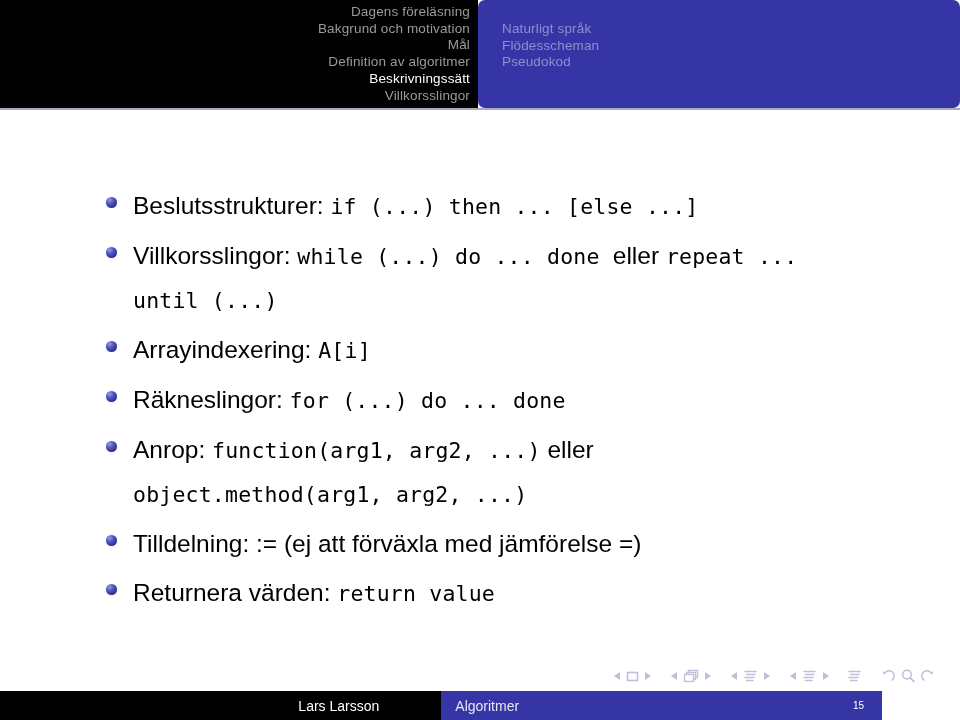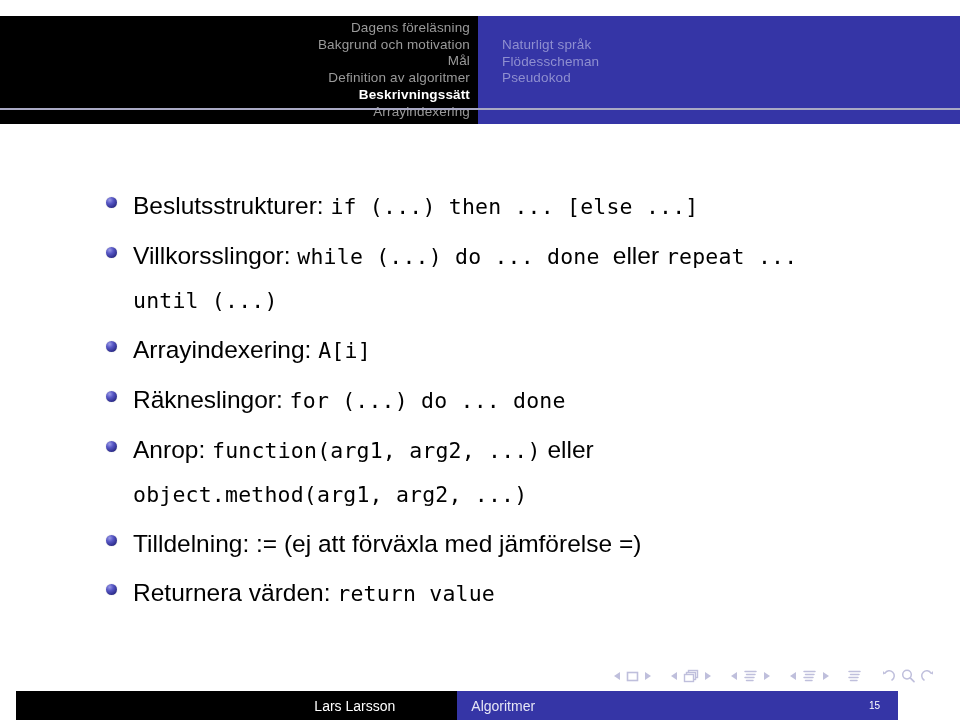--- a/index.html
+++ b/index.html
@@ -11,21 +11,21 @@
     width: 960px;
     height: 720px;
     overflow: hidden;
     font-family: "Liberation Sans", sans-serif;
     position: relative;
   }
 
   
   #headline {
     position: absolute;
-    left: 0; top: 16px;
+    left: 0; top: 0;
     width: 960px;
     height: 108px;
     display: flex;
   }
   #headline-left {
     width: 478px;
     height: 108px;
     background: #000000;
     display: flex;
     flex-direction: column;
@@ -38,29 +38,30 @@
     width: 482px;
     height: 108px;
     background: #3535a6;
     display: flex;
     flex-direction: column;
     align-items: flex-start;
     justify-content: flex-start;
     padding-top: 21px;
     padding-left: 24px;
     box-sizing: border-box;
+    border-radius: 7px;
   }
   .nav-entry {
     font-size: 13.5px;
     line-height: 16.7px;
     letter-spacing: .15px;
     white-space: nowrap;
   }
   #headline-left .nav-entry { color: #9a9a9a; padding-right: 8px; }
-  #headline-left .nav-entry.current { color: #ffffff; font-weight: bold; }
+  #headline-left .nav-entry.current { color: #ffffff; font-weight: normal; }
   #headline-right .nav-entry { color: #8f8fd0; }
   #headline-right .nav-entry.current { color: #ffffff; font-weight: bold; }
 
   #headline-rule {
     position: absolute;
     left: 0; top: 108px;
     width: 960px;
     height: 2px;
     background: #a9a9c4;
   }
@@ -124,21 +125,21 @@
     width: 0; height: 0;
     border-top: 4.5px solid transparent;
     border-bottom: 4.5px solid transparent;
     margin: 0 4px;
   }
   .tri-l { border-right: 6px solid #bfbfdc; }
   .tri-r { border-left: 6px solid #bfbfdc; }
 
   #footline {
     position: absolute;
-    left: 16px; top: 691px;
+    left: 0; top: 691px;
     width: 882px;
     height: 29px;
     display: flex;
   }
   #footline-author {
     width: 478px;
     background: #000000;
     color: #ffffff;
     display: flex;
     align-items: center;
@@ -168,21 +169,21 @@
 </head>
 <body>
 
 <div id="headline">
   <div id="headline-left">
       <div class="nav-entry">Dagens föreläsning</div>
       <div class="nav-entry">Bakgrund och motivation</div>
       <div class="nav-entry">Mål</div>
       <div class="nav-entry">Definition av algoritmer</div>
       <div class="nav-entry current">Beskrivningssätt</div>
-      <div class="nav-entry">Arrayindexering</div>
+      <div class="nav-entry">Villkorsslingor</div>
     </div>
   <div id="headline-right">
       <div class="nav-entry">Naturligt språk</div>
       <div class="nav-entry">Flödesscheman</div>
       <div class="nav-entry">Pseudokod</div>
     </div>
 </div>
 <div id="headline-rule"></div>
 
 <div id="content">

